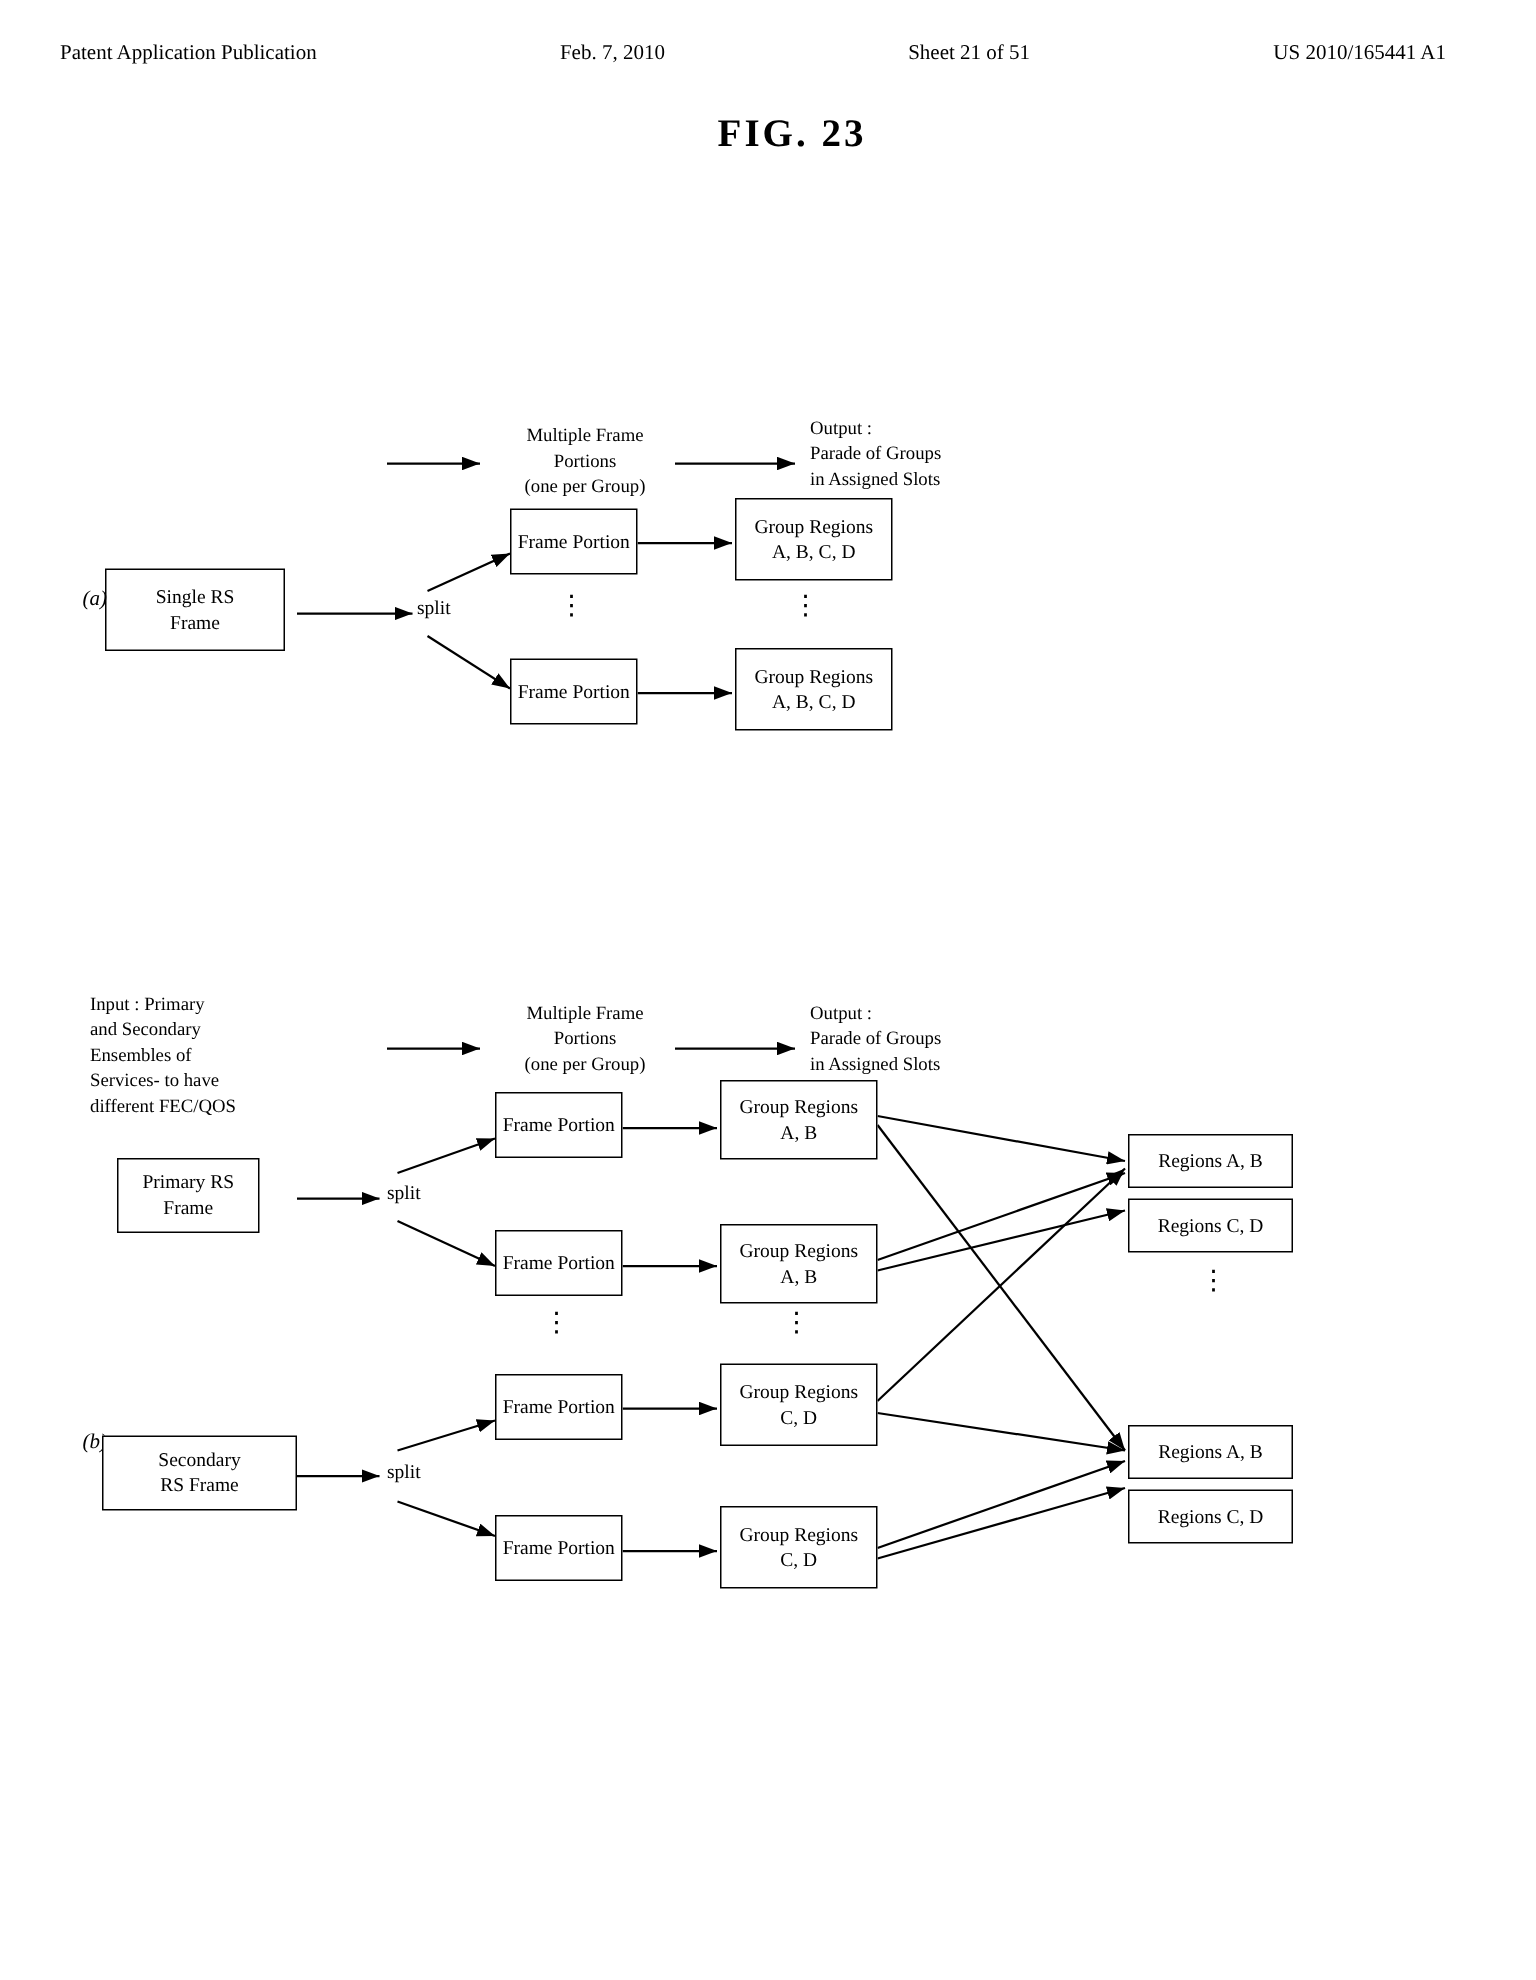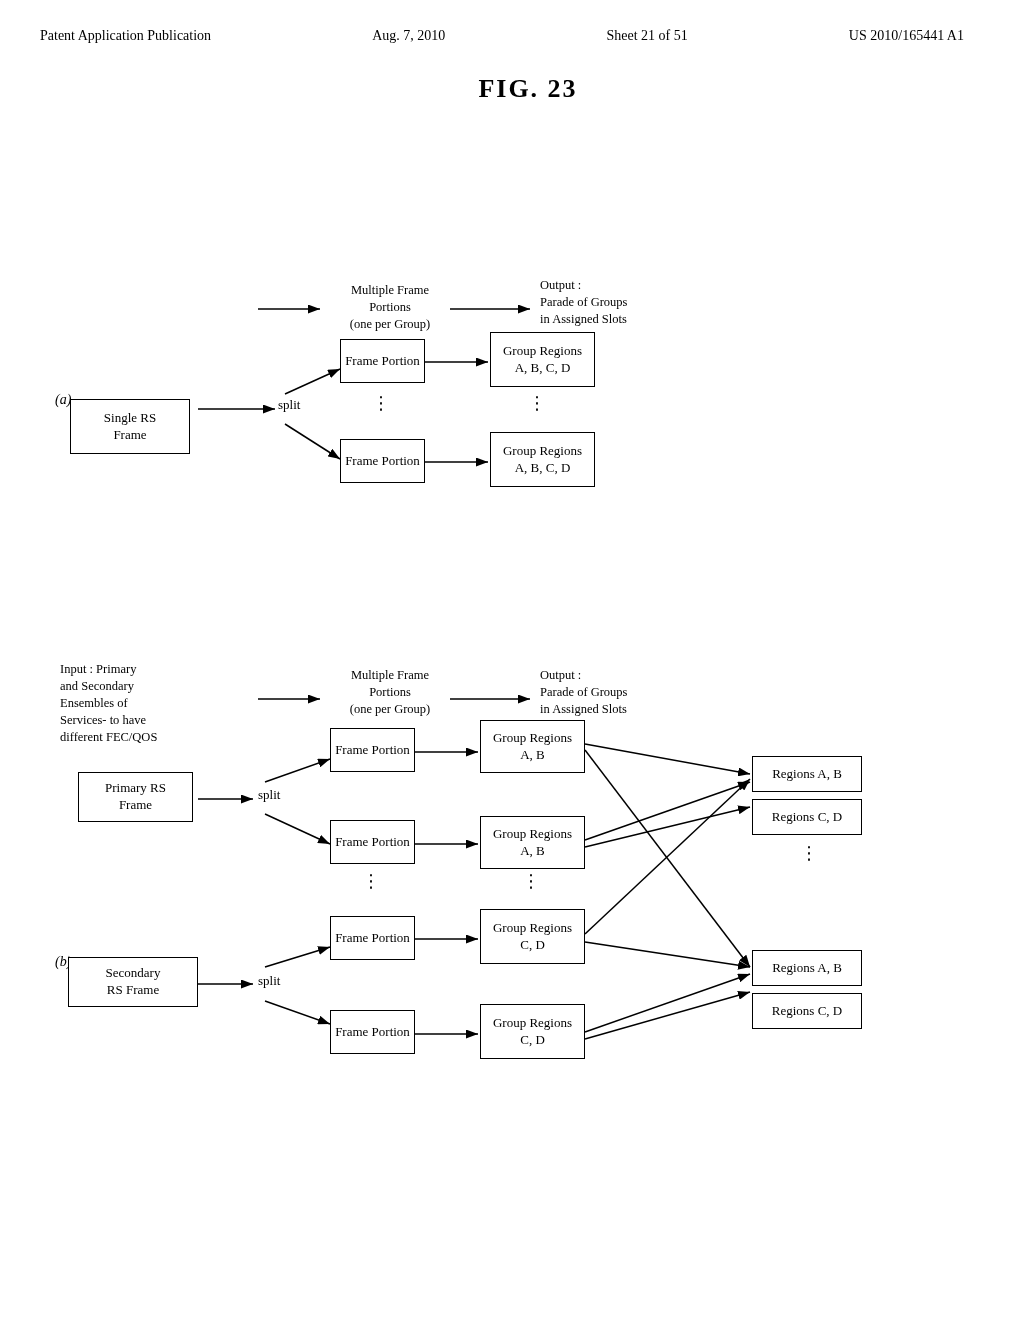--- a/index.html
+++ b/index.html
@@ -77,21 +77,21 @@
       position: absolute;
       font-size: 18px;
       letter-spacing: 2px;
     }
   </style>
 </head>
 <body>
 
 <div class="page-header">
   <span>Patent Application Publication</span>
-  <span>Aug. 7, 2010</span>
+  <span>Feb. 7, 2010</span>
   <span>Sheet 21 of 51</span>
   <span>US 2010/165441 A1</span>
 </div>
 
 <div class="fig-title">FIG.  23</div>
 
 <div class="diagram-area">
 
   <svg class="arrows-svg">
     <defs>
@@ -157,21 +157,21 @@
 
 
   <div class="label" style="left: 330px; top: 168px; width: 120px; text-align: center; white-space: pre-line;">Multiple Frame
 Portions
 (one per Group)</div>
 
   <div class="label" style="left: 540px; top: 163px; width: 160px; white-space: pre-line;">Output :
 Parade of Groups
 in Assigned Slots</div>
 
-  <div class="box" style="left: 70px; top: 265px; width: 120px; height: 55px; white-space: pre-line; margin-top: 20px;">Single RS
+  <div class="box" style="left: 70px; top: 265px; width: 120px; height: 55px; white-space: pre-line;">Single RS
 Frame</div>
 
   <div class="label" style="left: 278px; top: 282px; font-size: 13px; white-space: pre-line;">split</div>
 
   <div class="box" style="left: 340px; top: 225px; width: 85px; height: 44px; white-space: pre-line;">Frame Portion</div>
 
   <div class="box" style="left: 340px; top: 325px; width: 85px; height: 44px; white-space: pre-line;">Frame Portion</div>
 
   <div class="box" style="left: 490px; top: 218px; width: 105px; height: 55px; white-space: pre-line;">Group Regions
 A, B, C, D</div>
@@ -193,21 +193,21 @@
 different FEC/QOS</div>
 
   <div class="label" style="left: 330px; top: 553px; width: 120px; text-align: center; white-space: pre-line;">Multiple Frame
 Portions
 (one per Group)</div>
 
   <div class="label" style="left: 540px; top: 553px; width: 160px; white-space: pre-line;">Output :
 Parade of Groups
 in Assigned Slots</div>
 
-  <div class="box" style="left: 78px; top: 658px; width: 115px; height: 50px; white-space: pre-line;">Primary RS
+  <div class="box" style="left: 78px; top: 658px; width: 95px; height: 50px; white-space: pre-line;">Primary RS
 Frame</div>
 
   <div class="label" style="left: 258px; top: 672px; font-size: 13px; white-space: pre-line;">split</div>
 
   <div class="box" style="left: 330px; top: 614px; width: 85px; height: 44px; white-space: pre-line;">Frame Portion</div>
 
   <div class="box" style="left: 330px; top: 706px; width: 85px; height: 44px; white-space: pre-line;">Frame Portion</div>
 
   <div class="box" style="left: 480px; top: 606px; width: 105px; height: 53px; white-space: pre-line;">Group Regions
 A, B</div>

